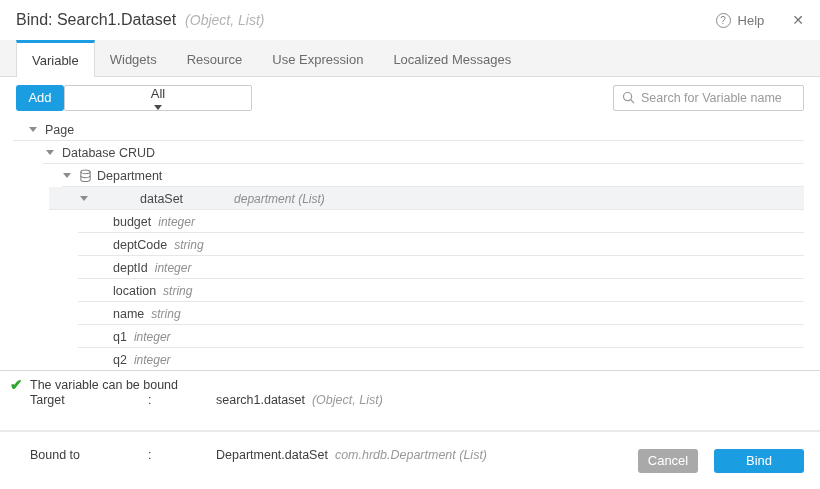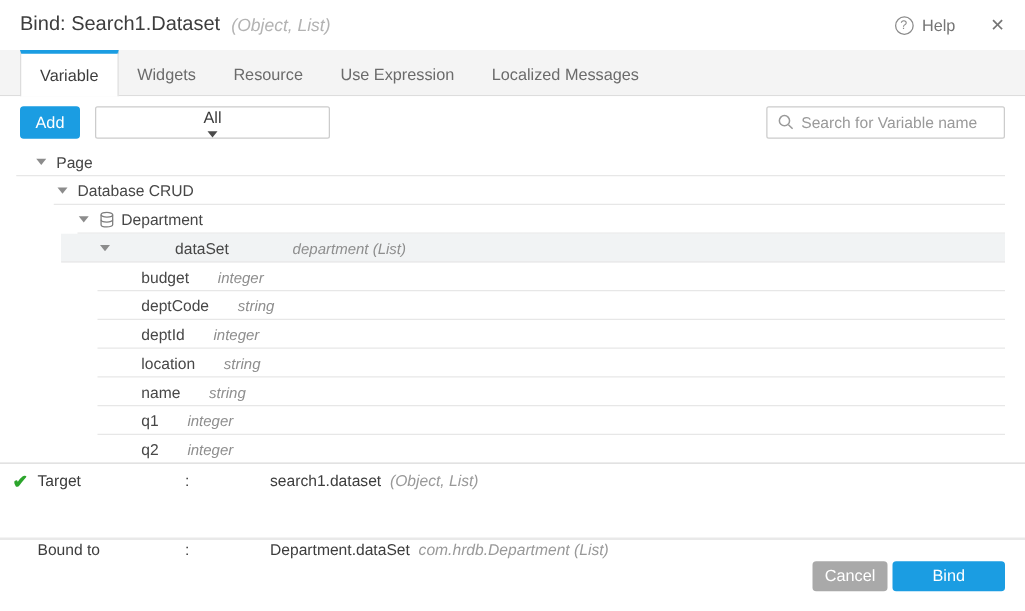--- a/index.html
+++ b/index.html
@@ -15,54 +15,54 @@
   .help { display:flex; align-items:center; gap:7px; color:#757575; font-size:13px; cursor:pointer; margin-right:28px; }
   .qicon { display:inline-flex; align-items:center; justify-content:center; width:15px; height:15px; border:1px solid #8a8a8a; border-radius:50%; font-size:10px; color:#8a8a8a; }
   .close { color:#757575; font-size:14px; cursor:pointer; }
 
   
   .tabs { height:37px; background:#f4f4f4; border-bottom:1px solid #ddd; display:flex; align-items:stretch; padding-left:16px; }
   .tab { display:flex; align-items:center; padding:0 15px; font-size:13px; color:#6b6b6b; cursor:pointer; border-top:3px solid transparent; }
   .tab.active { background:#fff; color:#3d3d3d; border-top:3px solid var(--primary); border-left:1px solid #ddd; border-right:1px solid #ddd; margin-bottom:-1px; }
 
   
-  .toolbar { height:41px; display:flex; align-items:center; padding:0 16px; gap:12px; background:#fff; }
+  .toolbar { height:41px; display:flex; align-items:center; padding:0 16px; gap:0; background:#fff; }
   .btn { border:none; border-radius:3px; font-family:"Liberation Sans", sans-serif; cursor:pointer; }
   .btn.add { width:48px; height:26px; background:var(--primary); color:#fff; font-size:13px; }
   .select { width:188px; height:26px; border:1px solid #ccc; border-radius:2px; background:#fff; display:flex; align-items:center; justify-content:space-between; padding:0 10px; font-size:13px; color:#3d3d3d; cursor:pointer;flex-direction:column; }
   .caret { width:0; height:0; border-left:4px solid transparent; border-right:4px solid transparent; border-top:5px solid #4a4a4a; }
   .search { margin-left:auto; width:191px; height:26px; border:1px solid #ccc; border-radius:2px; display:flex; align-items:center; padding:0 8px; gap:6px; background:#fff; }
   .search input { border:none; outline:none; flex:1; font-family:"Liberation Sans", sans-serif; font-size:12.5px; color:#555; min-width:0; }
   .search input::placeholder { color:#9a9a9a; }
 
   
   .tree { height:253px; overflow:hidden; border-bottom:1px solid #d9d9d9; padding-right:16px; }
   .row { position:relative; height:23px; display:flex; align-items:center; font-size:12.5px; color:#474747; cursor:pointer; }
   .row::after { content:""; position:absolute; bottom:0; right:0; height:1px; background:#e7e7e7; left:var(--ll); }
   .row .tri { width:0; height:0; border-left:4px solid transparent; border-right:4px solid transparent; border-top:5px solid #8c8c8c; margin-right:8px; flex:0 0 auto; cursor:pointer; }
   .row .dbicon { display:inline-flex; margin-right:5px; flex:0 0 auto; }
   .row .meta { font-style:italic; color:#8e8e8e; font-size:12px; margin-left:7px; }
   .row.lvl0 { padding-left:29px; --ll:13px; }
   .row.lvl1 { padding-left:46px; --ll:43px; }
   .row.lvl2 { padding-left:63px; --ll:62px; }
   .row.lvl3 { padding-left:80px;gap:44px; --ll:49px; }
-  .row.lvl4 { padding-left:113px;gap:16px; --ll:78px; }
+  .row.lvl4 { padding-left:113px; --ll:78px; }
   .row.selected { background:linear-gradient(to right, transparent 49px, var(--selrow) 49px); }
 
   
   .status { position:relative; height:59px; padding-top:7px; }
   .check { position:absolute; left:10px; top:5px; color:var(--success); font-size:15px; font-weight:bold; }
   .msg { margin-left:30px; font-size:12.5px; color:#3d3d3d; line-height:15px; }
   .sgrid { margin-left:30px; display:grid; grid-template-columns:78px 28px auto; font-size:12.5px; line-height:15px; color:#3d3d3d;gap:40px; }
   .smeta { font-style:italic; color:#999; margin-left:7px; }
 
   .divider { height:2px; background:#e9e9e9; }
 
   
-  .footer { height:57px; display:flex; align-items:center; justify-content:flex-end; gap:4px; padding-right:16px; background:#fff; }
+  .footer { height:57px; display:flex; align-items:center; justify-content:flex-end; gap:16px; padding-right:16px; background:#fff; }
   .btn.cancel { width:60px; height:24px; background:var(--cancel); color:#fff; font-size:13px; }
   .btn.bind { width:90px; height:24px; background:var(--primary); color:#fff; font-size:13px; }
 </style>
 </head>
 <body>
 
 <div class="dialog">
 
   <div class="hdr">
     <span class="title">Bind: Search1.Dataset</span>
@@ -171,20 +171,21 @@
   </div>
       <div class="row lvl4">
 
     <span class="lbl">q2</span>
     <span class="meta">integer</span>
   </div>
     </div>
 
   <div class="status">
     <span class="check">✔</span>
+    <div class="msg">The variable can be bound</div>
     <div class="sgrid" id="status-grid">
   <span class="slabel">Target</span>
   <span class="scolon">:</span>
   <span>
     <span class="svalue">search1.dataset</span><span class="smeta">(Object, List)</span>
   </span>
 
   <span class="slabel">Bound to</span>
   <span class="scolon">:</span>
   <span>

